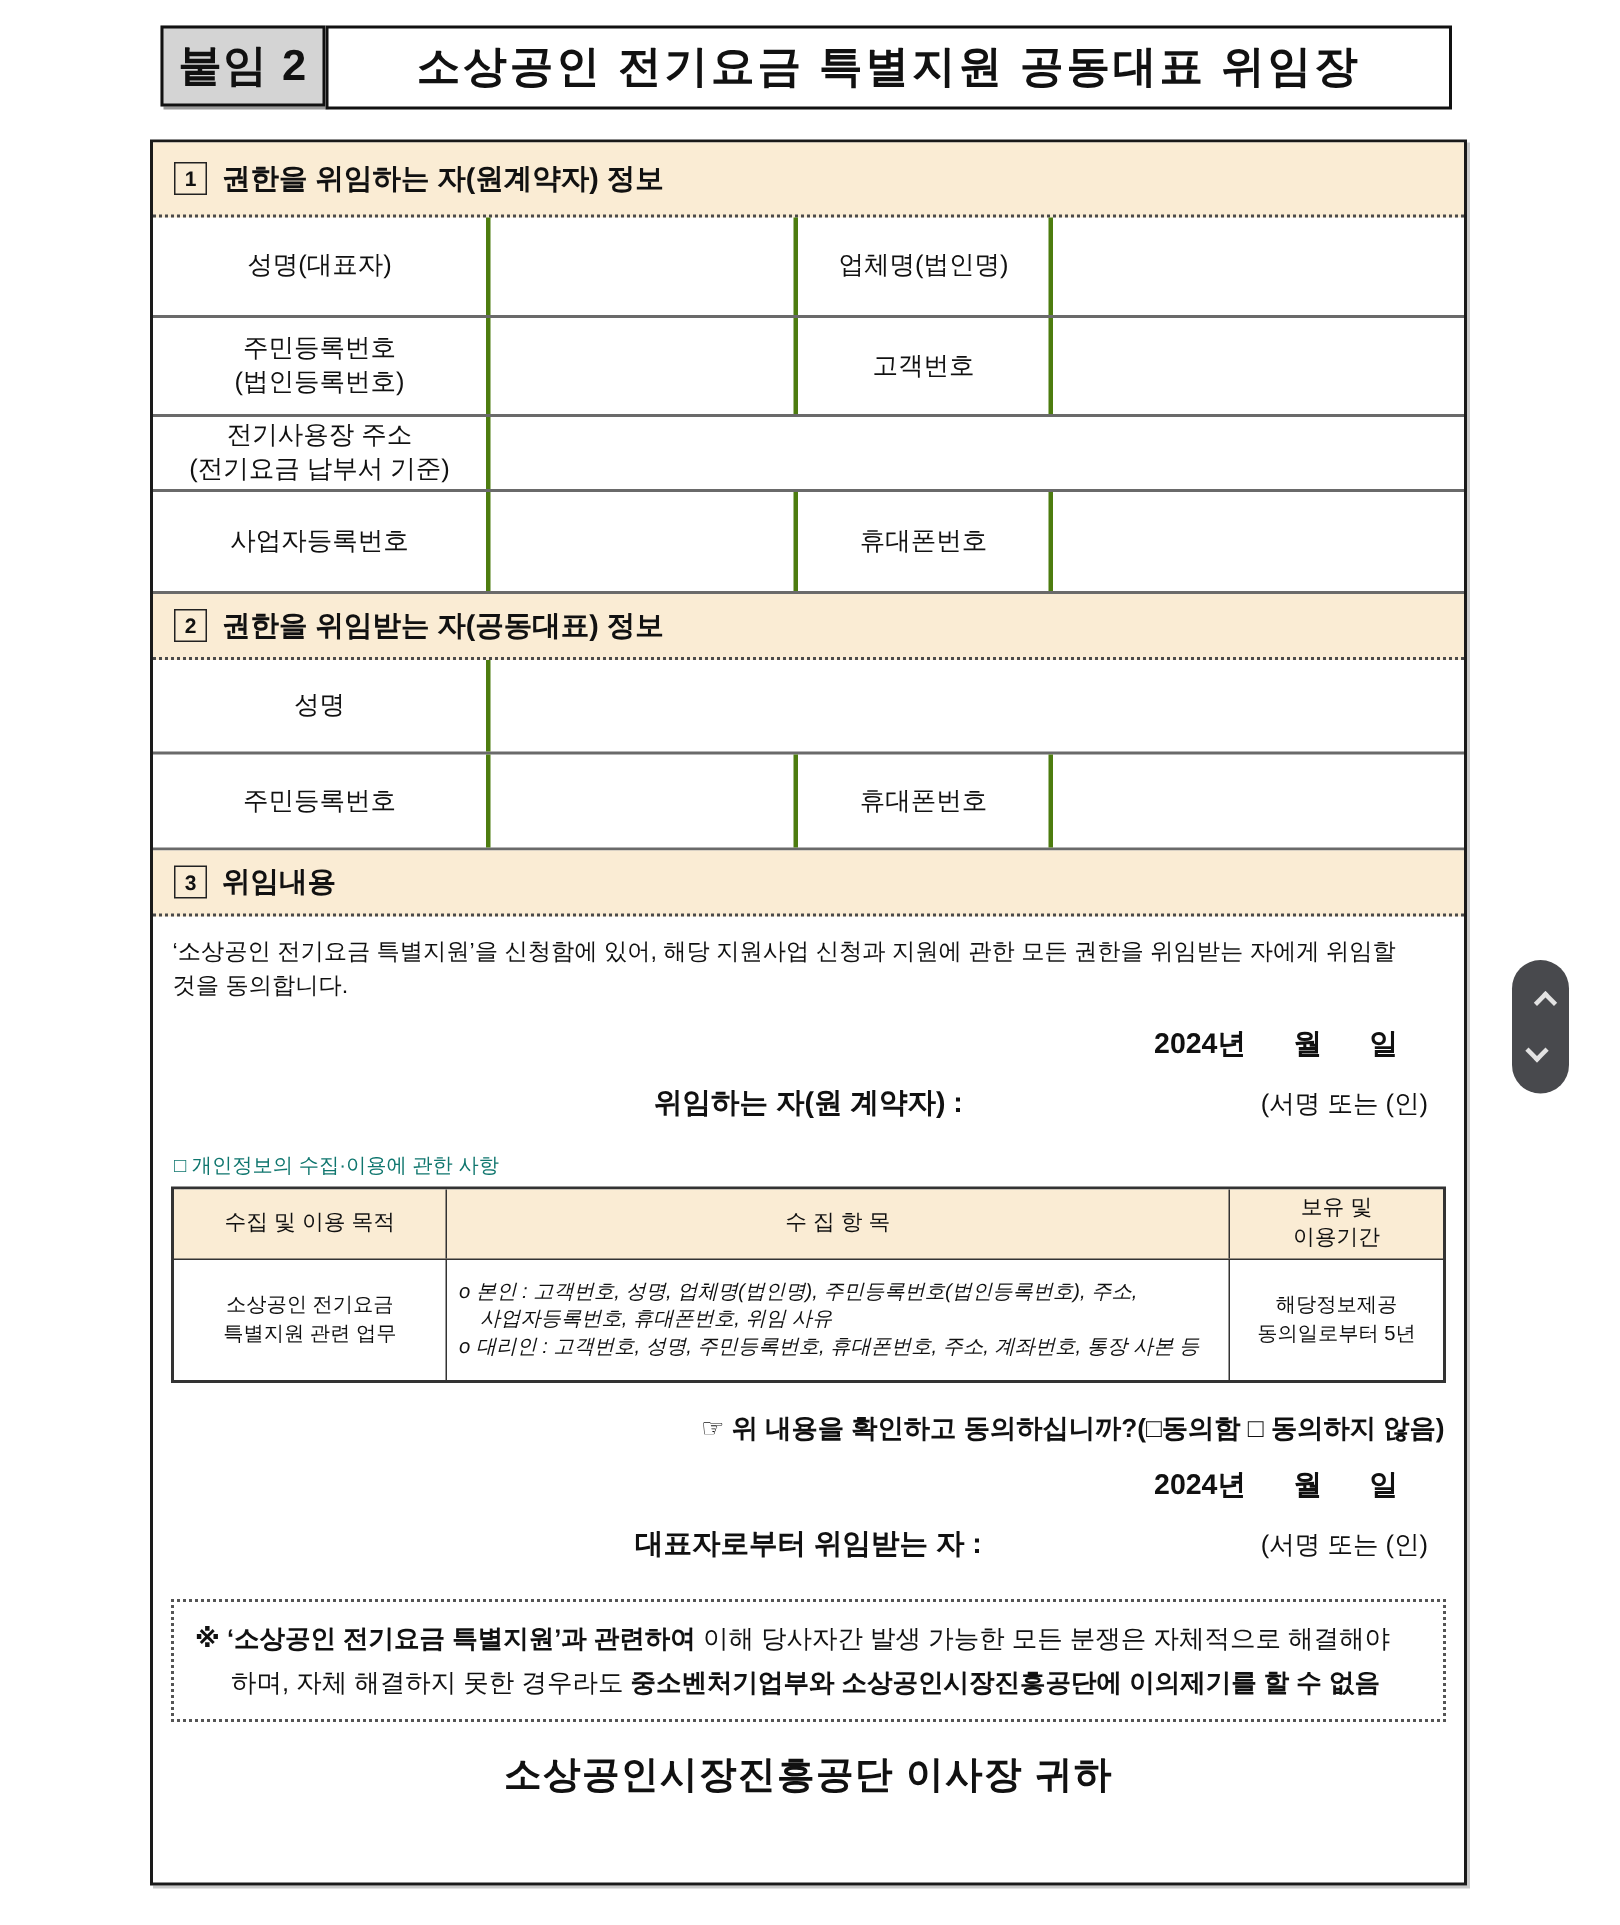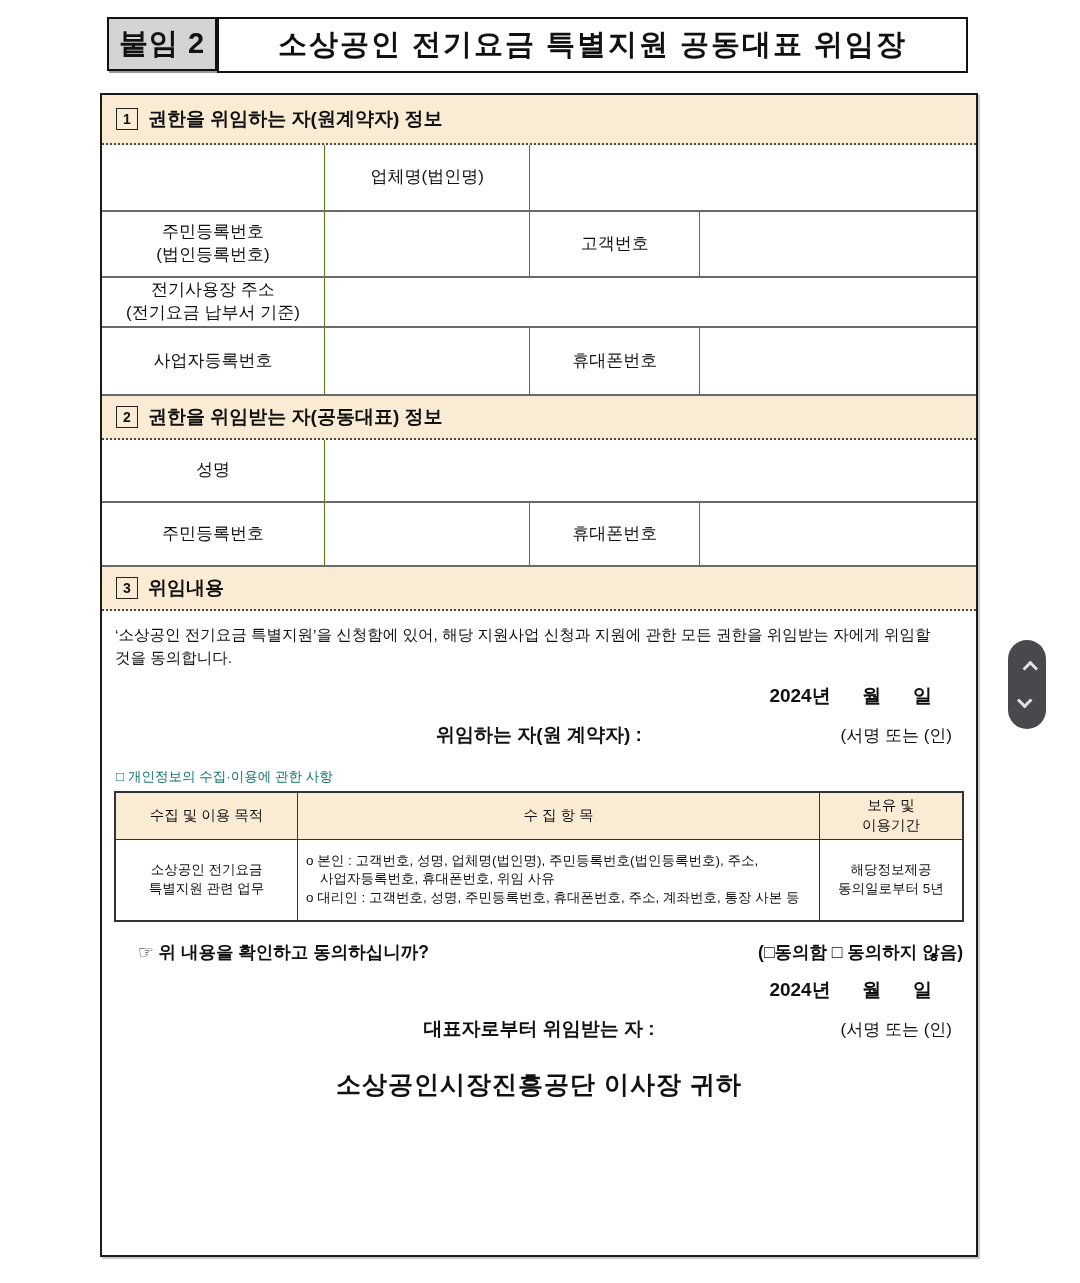--- a/index.html
+++ b/index.html
@@ -28,21 +28,21 @@
   .numbox { width:22px; height:22px; border:1.5px solid #222; display:flex; align-items:center;
             justify-content:center; font-size:14px; font-weight:bold; flex:0 0 auto; }
 
   
   .row4 { display:grid; grid-template-columns:25.4% 23.5% 19.4% 1fr; border-bottom:2px solid #6a6a6a; }
   .row2 { display:grid; grid-template-columns:25.4% 1fr; border-bottom:2px solid #6a6a6a; }
   .rh67 { height:67px; } .rh66 { height:66px; } .rh69 { height:50px; } .rh70 { height:68px; }
   .rh63 { height:63px; } .rh64 { height:64px; }
   .cell { display:flex; align-items:center; justify-content:center; text-align:center;
           font-size:17px; white-space:pre-line; line-height:1.35; }
-  .row4 .cell + .cell, .row2 .cell + .cell { border-left:1px solid #4d7c0f; }
+  .row4 .cell + .cell, .row2 .cell + .cell { border-left:3px solid #4d7c0f; }
 
   
   .consent-par { margin:12px 13px 0; font-size:15.5px; line-height:1.5; word-break:keep-all; }
   .date-line { margin:13px 44px 0 0; text-align:right; font-size:19px; font-weight:bold; white-space:pre; }
   .sign-line { position:relative; margin-top:13px; height:34px; }
   .sign-line .center { position:absolute; left:0; width:100%; text-align:center;
                        font-size:19px; font-weight:bold; }
   .sign-line .seal { position:absolute; right:24px; top:2px; font-size:17px; }
 
   .privacy-heading { margin:12px 0 5px 14px; font-size:13.5px; color:#0f766e; }
@@ -50,23 +50,23 @@
   .pt-head { display:grid; grid-template-columns:21.4% 61.7% 1fr; background:#faecd4;
              border-bottom:1.5px solid #333; }
   .pt-head .pcell { height:46px; font-size:14.5px; }
   .pt-body { display:grid; grid-template-columns:21.4% 61.7% 1fr;border-radius:14px; }
   .pcell { display:flex; align-items:center; justify-content:center; text-align:center;
            white-space:pre-line; line-height:1.35; }
   .pt-head .pcell + .pcell, .pt-body .pcell + .pcell { border-left:1px solid #333; }
   .pt-body .pcell { min-height:80px; }
   .items-cell { display:flex; flex-direction:column; justify-content:center; align-items:flex-start;
                 text-align:left; padding:5px 8px; gap:2px; }
-  .item { padding-left:14px; text-indent:-14px; line-height:1.3; word-break:keep-all; }
-
-  .confirm-line { margin:18px 13px 0 36px; display:flex; justify-content:space-between;
+  .item { padding-left:14px; text-indent:-14px; line-height:1.3; word-break:keep-all;font-style:italic; }
+
+  .confirm-line { margin:18px 13px 0 36px; display:flex; justify-content:flex-end;
                   font-size:17.5px; font-weight:bold; }
   .notice-box { margin:16px 12px 0; border:2px dotted #555; padding:10px 14px;
                 font-size:17px; line-height:1.72; word-break:keep-all;
                 padding-left:38px; text-indent:-24px; }
   .notice-box .b { font-weight:bold; }
   .closing { margin-top:18px; text-align:center; font-size:25px; font-weight:bold; letter-spacing:1px; }
 
   
   .scroll-pill { position:absolute; left:1008px; top:640px; width:38px; height:89px;
                  background:#48494d; border-radius:19px; display:flex; flex-direction:column;
@@ -89,20 +89,21 @@
     </div>
   </div>
 
   <div class="form">
 
     <div class="sec-header h1">
       <span class="numbox">1</span>
       <span>권한을 위임하는 자(원계약자) 정보</span>
     </div>
     <div class="row4 rh67">
+      <div class="cell">성명(대표자)</div>
       <div class="cell"></div>
       <div class="cell">업체명(법인명)</div>
       <div class="cell"></div>
     </div>
     <div class="row4 rh66">
       <div class="cell">주민등록번호
 (법인등록번호)</div>
       <div class="cell"></div>
       <div class="cell">고객번호</div>
       <div class="cell"></div>
@@ -174,20 +175,21 @@
       <span>(□동의함  □ 동의하지 않음)</span>
     </div>
 
     <div class="date-line">2024년      월      일</div>
 
     <div class="sign-line">
       <span class="center">대표자로부터 위임받는 자 :</span>
       <span class="seal">(서명 또는 (인)</span>
     </div>
 
+    <div class="notice-box"><span class="b">※ ‘소상공인 전기요금 특별지원’과 관련하여</span><span> 이해 당사자간 발생 가능한 모든 분쟁은 자체적으로 해결해야 하며, 자체 해결하지 못한 경우라도 </span><span class="b">중소벤처기업부와 소상공인시장진흥공단에 이의제기를 할 수 없음</span></div>
 
     <div class="closing">소상공인시장진흥공단 이사장 귀하</div>
 
   </div>
 
   <div class="scroll-pill">
     <button class="chev-btn">
       <span class="chev up"></span>
     </button>
     <button class="chev-btn">

